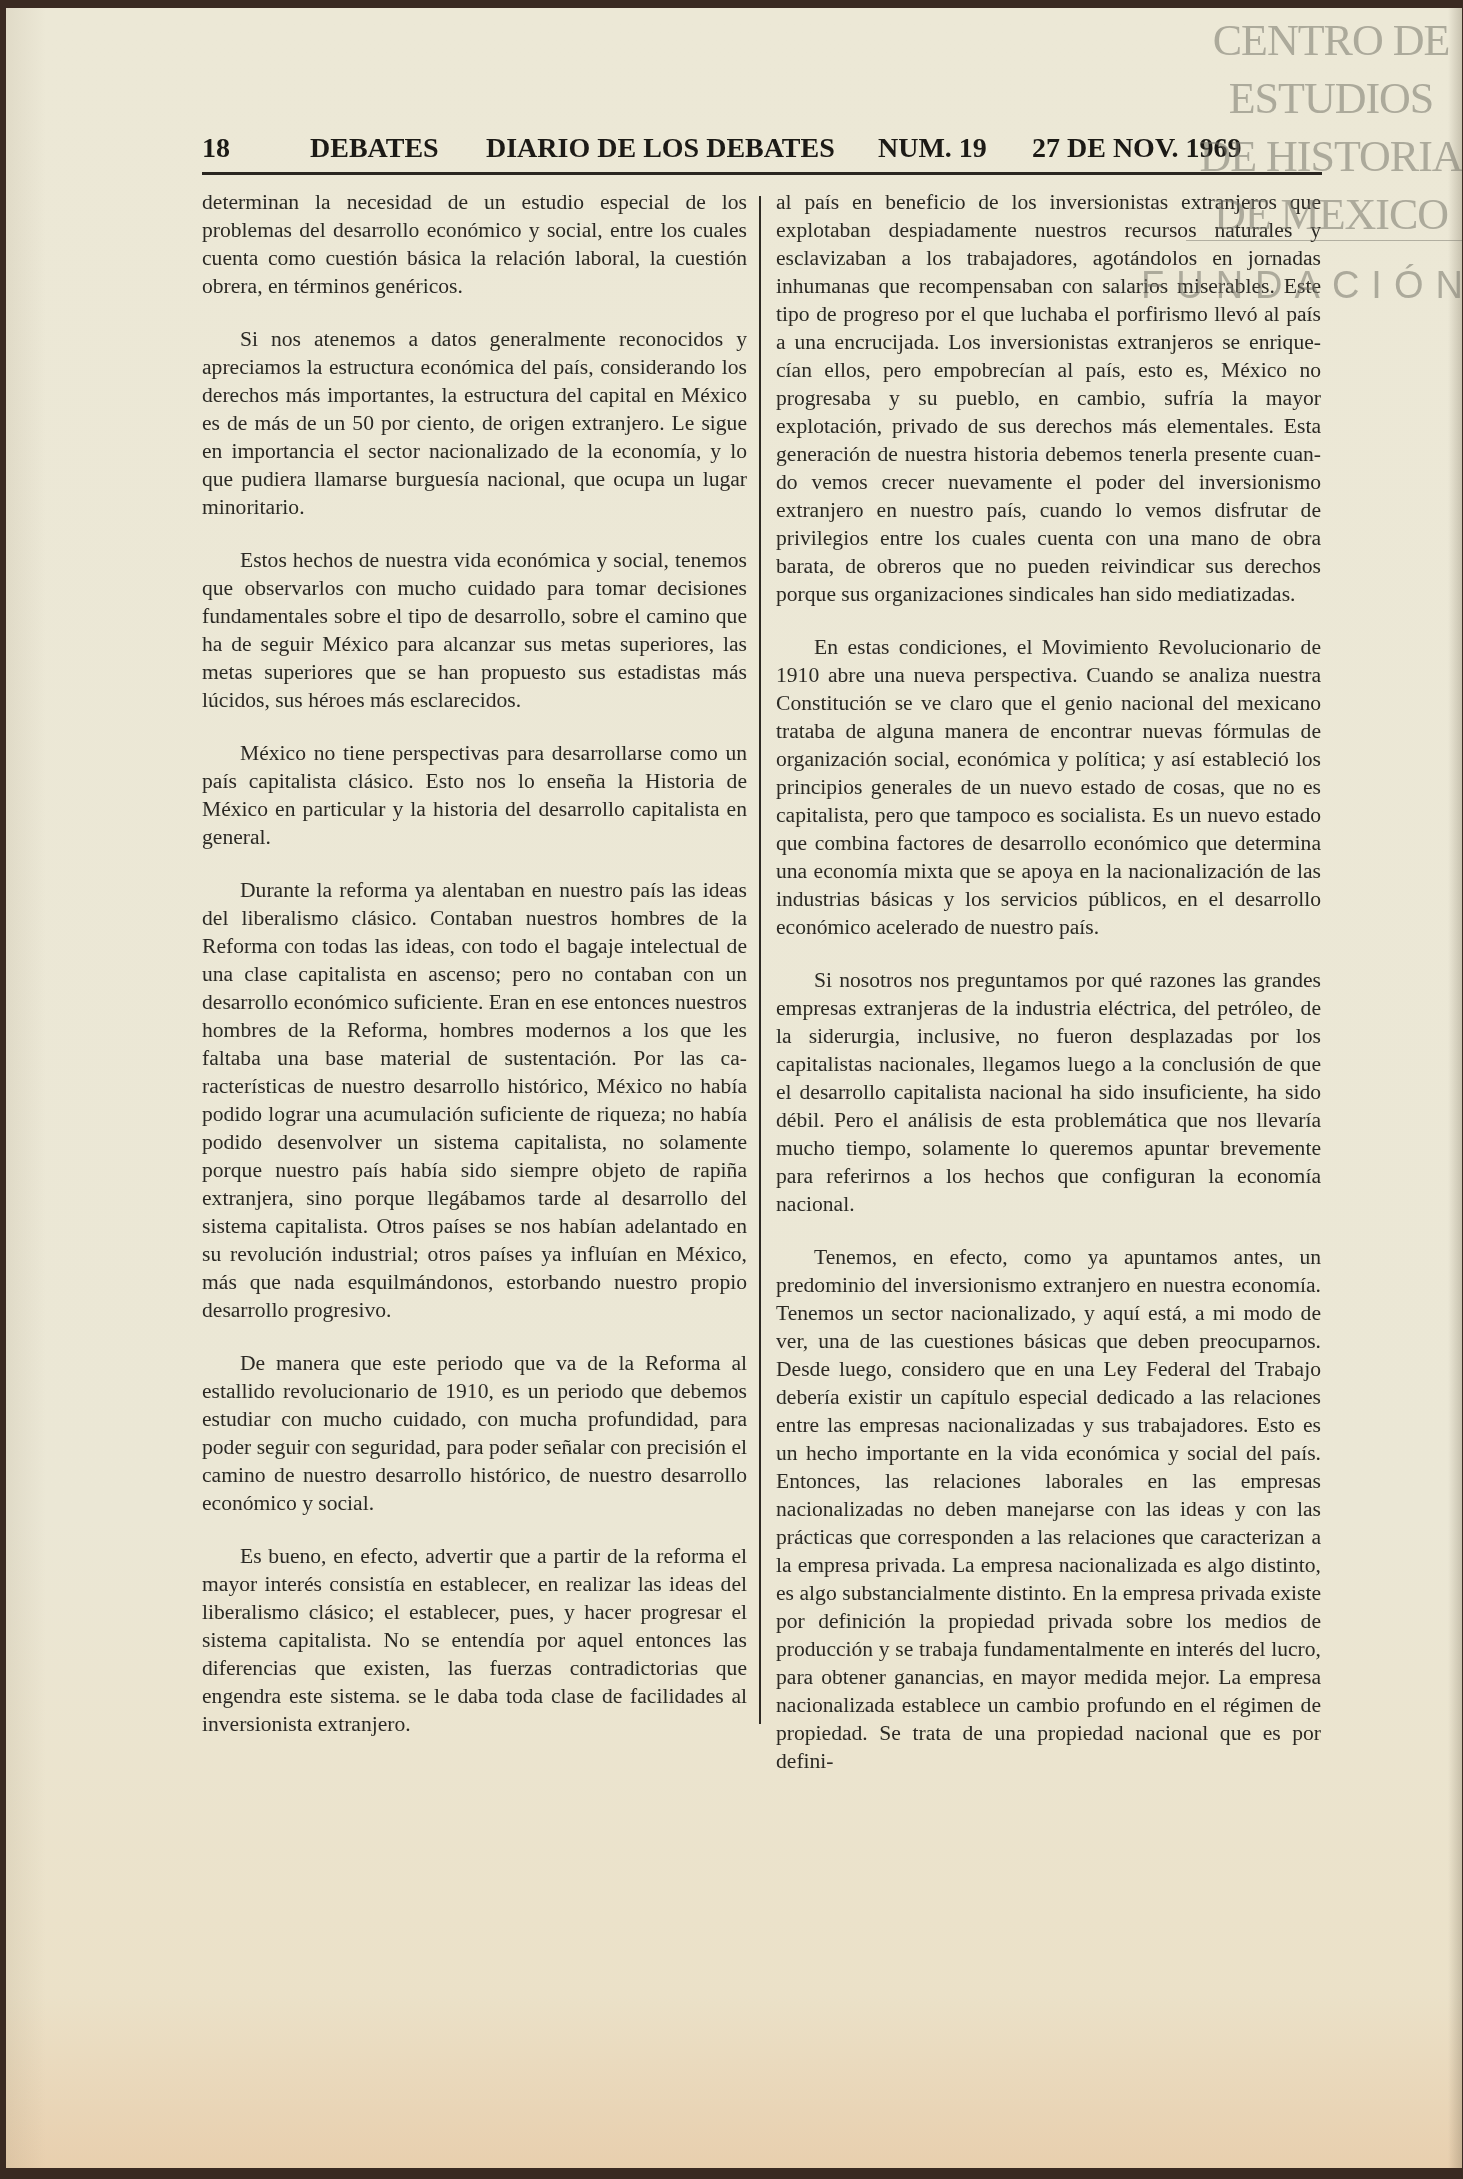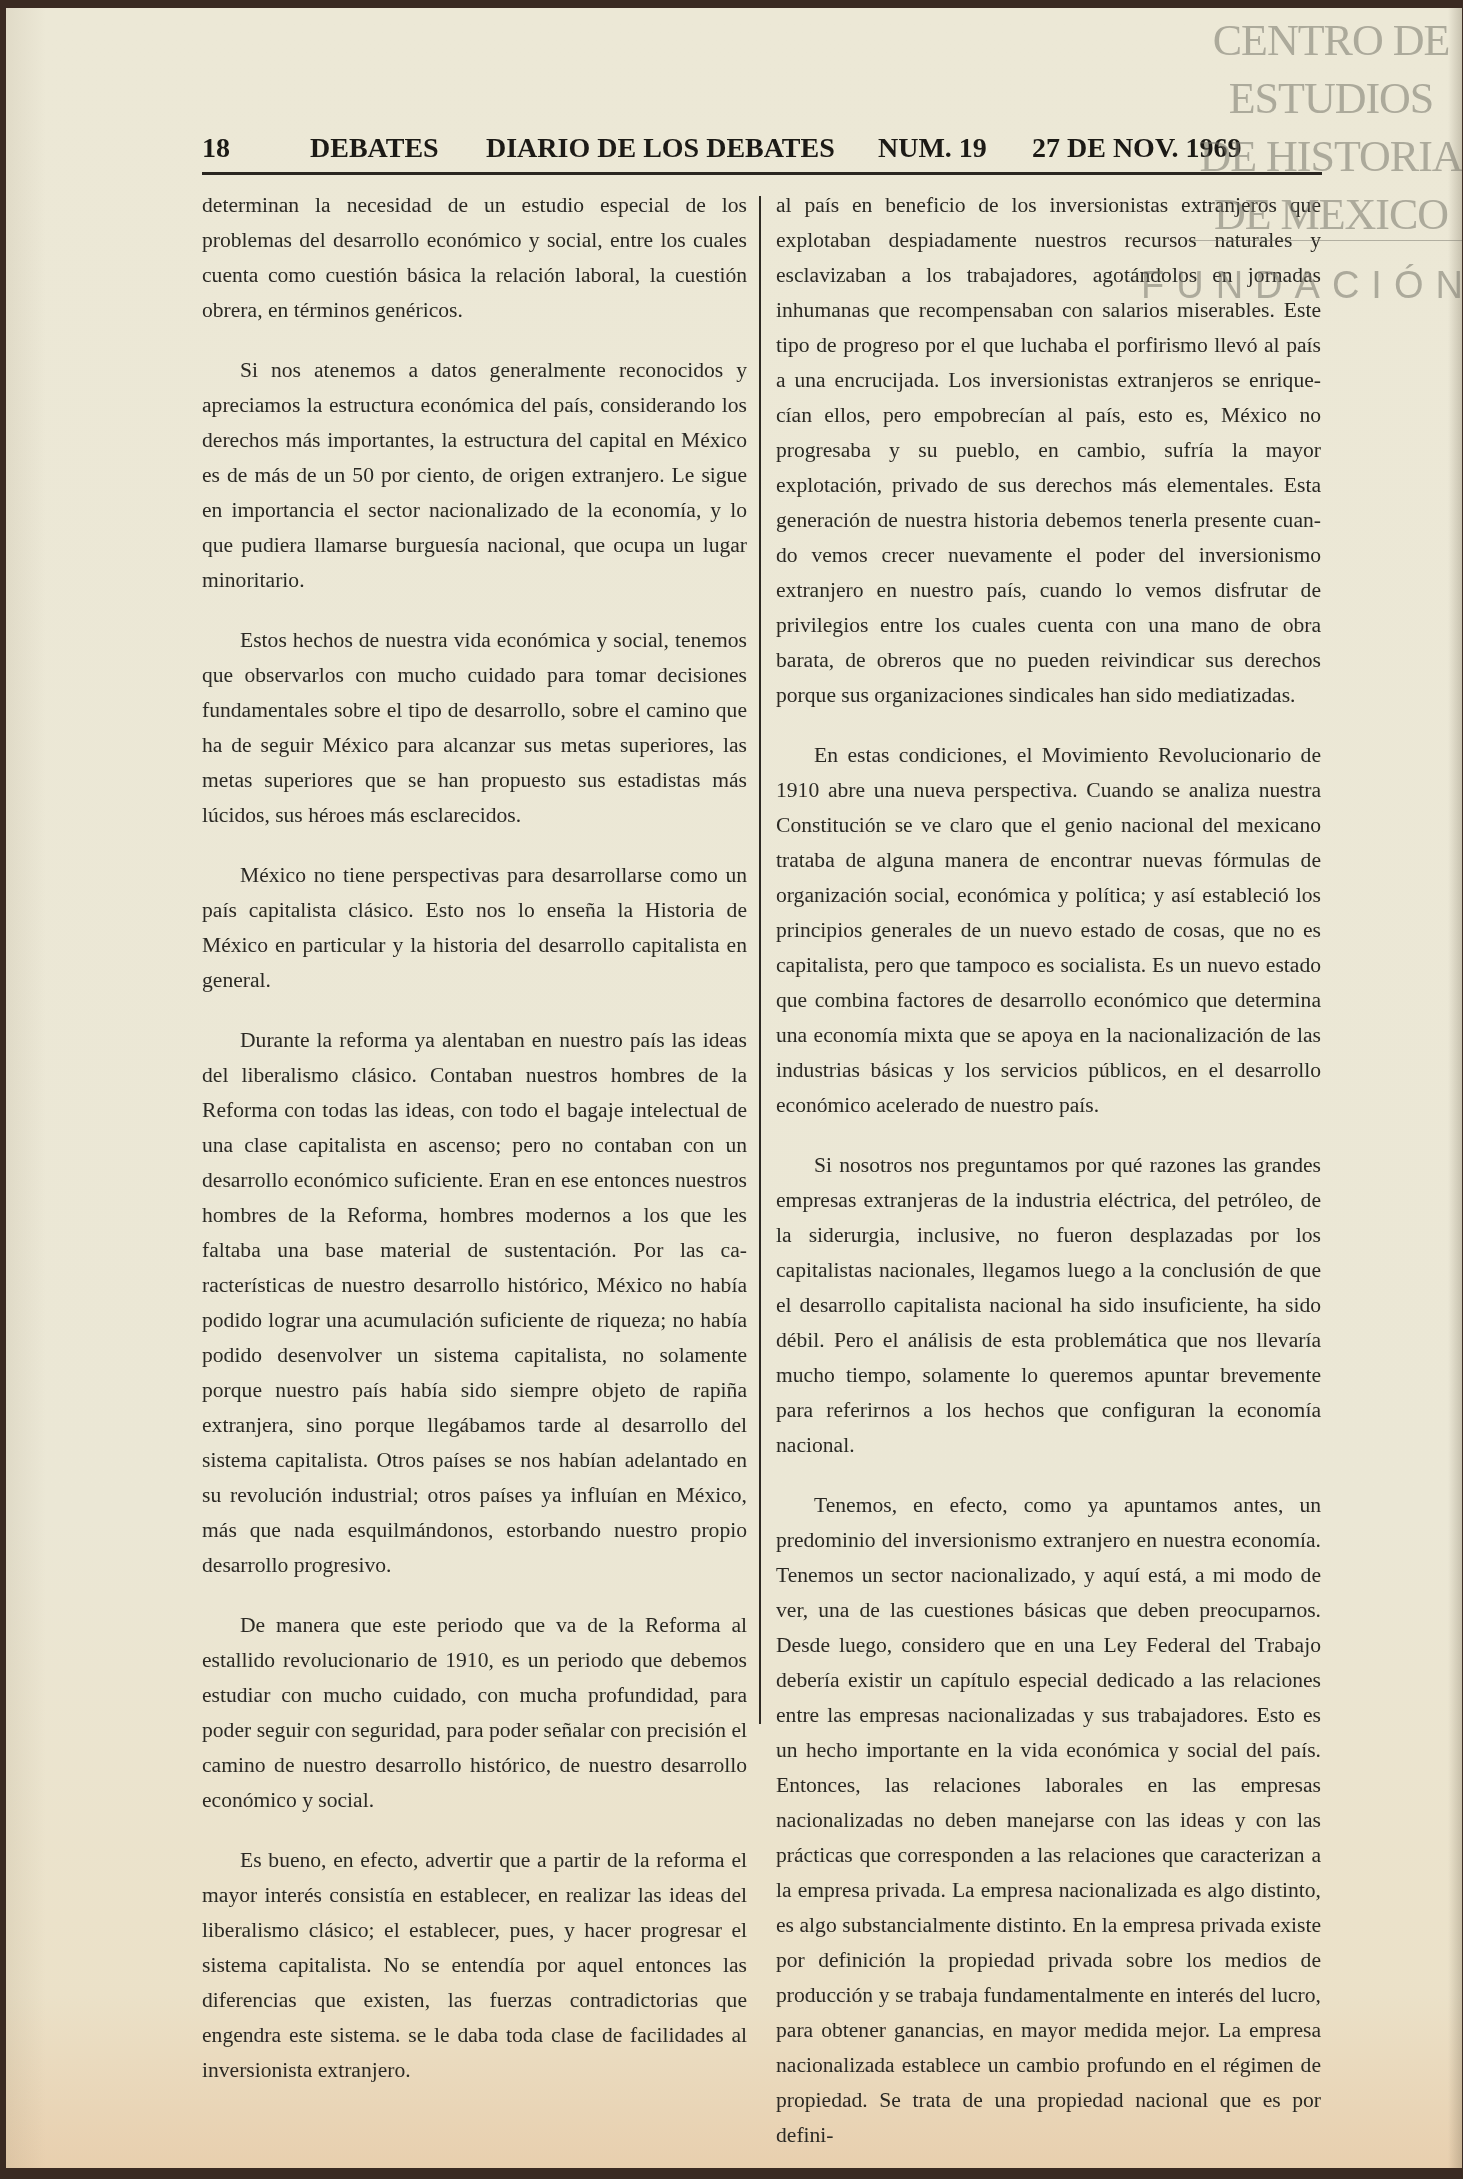--- a/index.html
+++ b/index.html
@@ -50,21 +50,21 @@
   .h-senado { left: 108px; }
   .h-diario { left: 284px; }
   .h-num { left: 676px; }
   .h-date { left: 830px; }
   .header-rule {
     position: absolute; left: 196px; top: 164px; width: 1120px; height: 3px;
     background: #2a2620;
   }
   .col {
     position: absolute; top: 180px; width: 545px;
-    font-size: 21.6px; line-height: 35px; color: #2b2924;
+    font-size: 21.6px; line-height: 28px; color: #2b2924;
     text-align: justify; hyphens: manual;
   }
   .col-left { left: 196px; }
   .col-right { left: 770px; }
   .col p { margin: 0 0 25px 0; text-indent: 38px; }
   .col p.cont { text-indent: 0; }
   .divider {
     position: absolute; left: 753px; top: 188px; width: 2px; height: 1528px;
     background: #2e2a24;
   }

